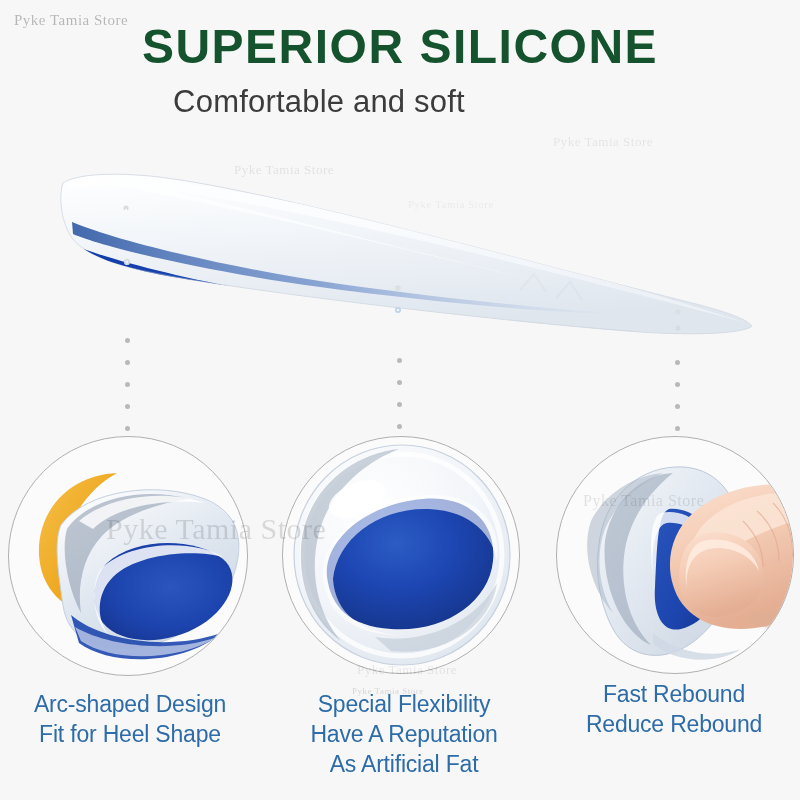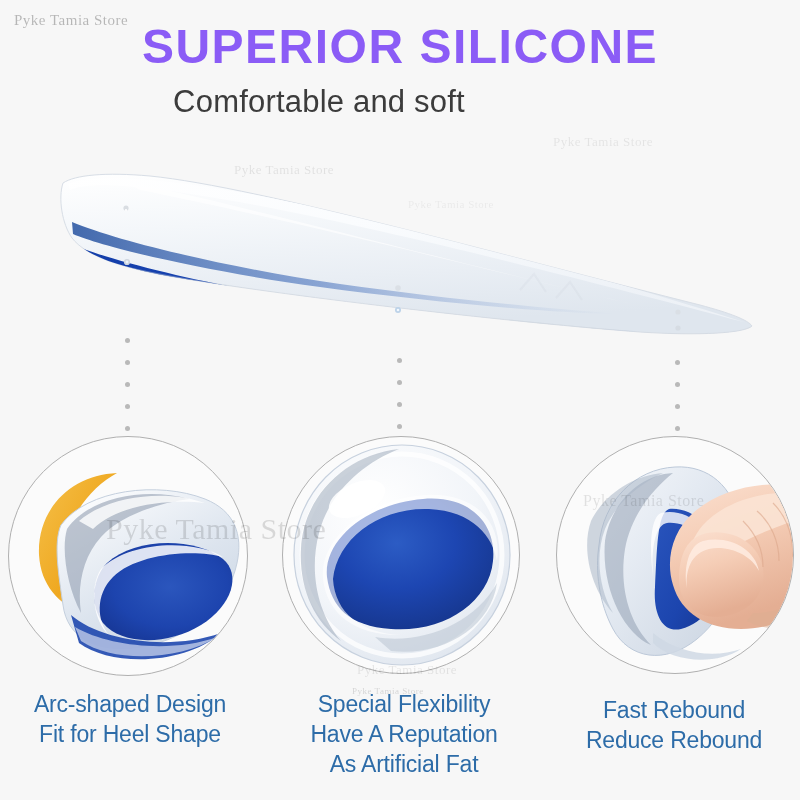--- a/index.html
+++ b/index.html
@@ -30,21 +30,21 @@
   .wm-e    { left:357px; top:662px; font-size:13px; opacity:.085; }
   .wm-f    { left:352px; top:686px; font-size:9px;  opacity:.14;  }
 
   
   .headline {
     position:absolute; top:22px; left:0; width:800px;
     text-align:center;
     font-family:"Liberation Sans", sans-serif;
     font-size:48px; font-weight:700;
     letter-spacing:1.5px;
-    color:#8b5cf6;
+    color:#14532d;
     line-height:1.06;
   }
   .subhead {
     position:absolute; top:84px; left:0; width:638px;
     text-align:center;
     font-family:"Liberation Sans", sans-serif;
     font-size:31px; font-weight:300;
     color:#3c3c3c;
     letter-spacing:.2px;
   }
@@ -328,21 +328,21 @@
     <div>Arc-shaped Design</div>
     <div>Fit for Heel Shape</div>
   </div>
 
   <div class="cap" style="left:274px; top:690px; width:260px;">
     <div>Special Flexibility</div>
     <div>Have A Reputation</div>
     <div>As Artificial Fat</div>
   </div>
 
-  <div class="cap" style="left:548px; top:696px; width:252px;">
+  <div class="cap" style="left:548px; top:680px; width:252px;">
     <div>Fast Rebound</div>
     <div>Reduce Rebound</div>
   </div>
 
   <div class="wm wm-tl">Pyke Tamia Store</div>
   <div class="wm wm-a">Pyke Tamia Store</div>
   <div class="wm wm-b">Pyke Tamia Store</div>
   <div class="wm wm-c">Pyke Tamia Store</div>
   <div class="wm wm-big">Pyke Tamia Store</div>
   <div class="wm wm-d">Pyke Tamia Store</div>

